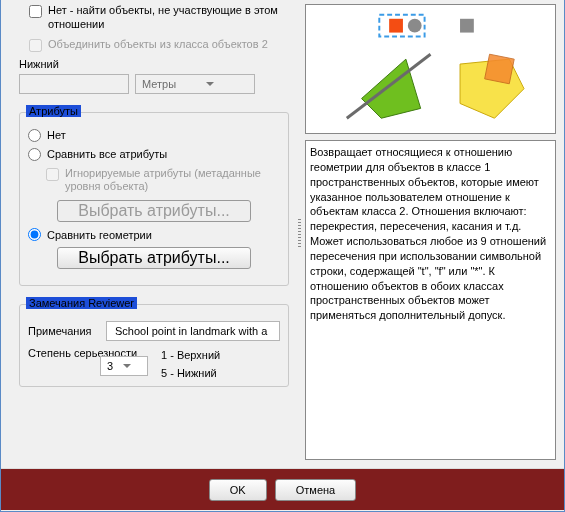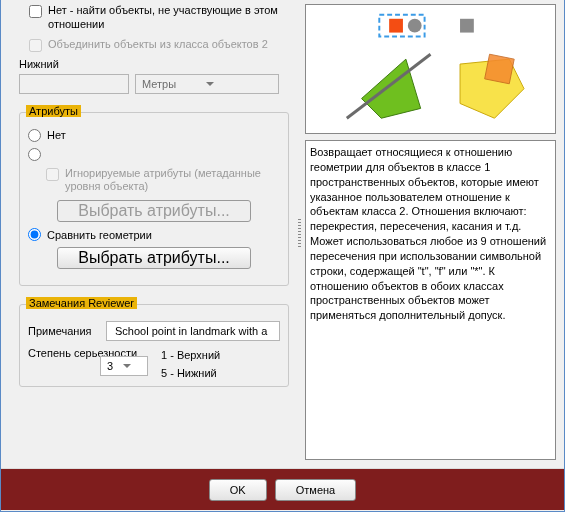--- a/index.html
+++ b/index.html
@@ -140,21 +140,21 @@
     border: 1px solid #c9c9c9;
     border-radius: 3px;
     position: relative;
     padding: 10px 8px 10px 8px;
     margin-top: 18px;
   }
   .group-title {
     position: absolute;
     top: -8px;
     left: 6px;
-    background: #eab308;
+    background: #1d4ed8;
     padding: 0 3px;
     font-size: 11px;
   }
   .radio-row {
     display: flex;
     align-items: center;
     gap: 6px;
     margin: 6px 0;
   }
   .radio-row input { margin: 0; }
@@ -209,36 +209,37 @@
       </div>
 
       <div class="check-row disabled">
         <input type="checkbox" disabled="" style="">
         <span class="lbl">Объединить объекты из класса объектов 2</span>
       </div>
 
       <div class="section-label">Нижний</div>
       <div class="tolerance-row">
         <input class="txt disabled" style="width: 110px;" disabled="">
-        <div class="combo" style="width:144px">
+        <div class="combo" style="width:120px">
           <span>Метры</span>
           <span class="arrow"></span>
         </div>
       </div>
 
       <div class="group">
         <div class="group-title">Атрибуты</div>
 
         <div class="radio-row">
           <input type="radio" name="attr" style="">
           <span>Нет</span>
         </div>
 
         <div class="radio-row">
           <input type="radio" name="attr" style="">
+          <span>Сравнить все атрибуты</span>
         </div>
 
         <div class="check-row indented disabled">
           <input type="checkbox" disabled="" style="">
           <span class="lbl">Игнорируемые атрибуты (метаданные уровня объекта)</span>
         </div>
 
         <div class="center">
           <button class="small-btn disabled" disabled="">Выбрать атрибуты...</button>
         </div>

